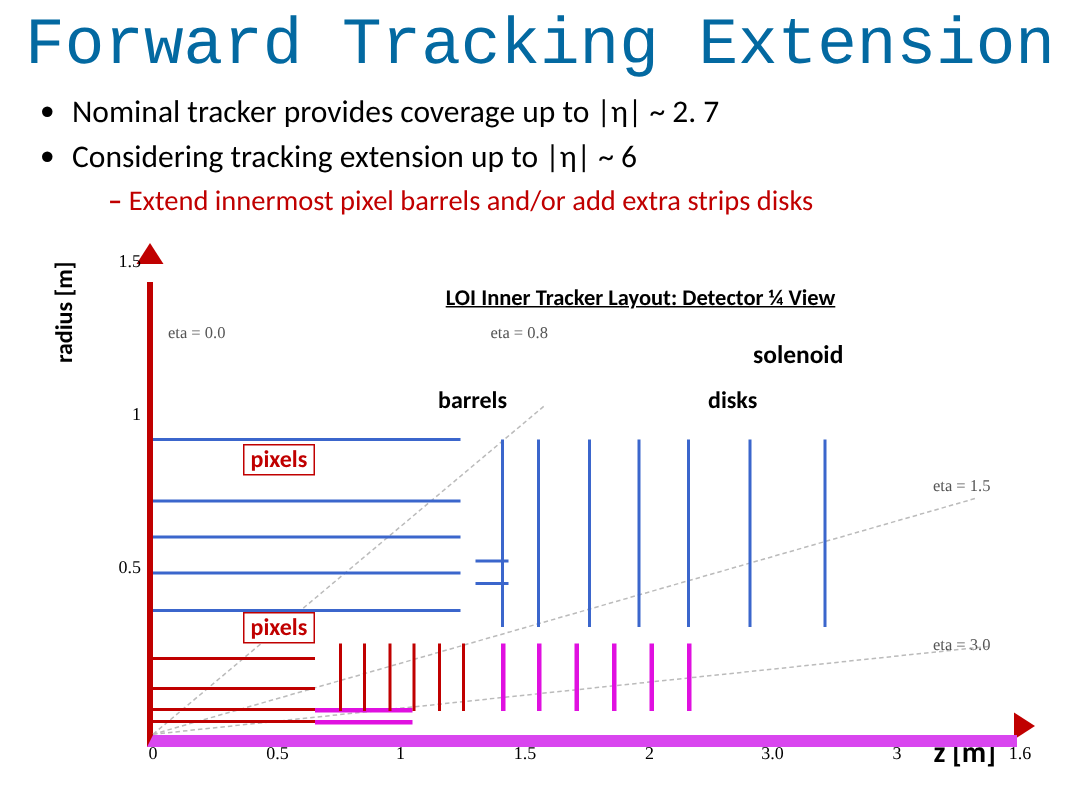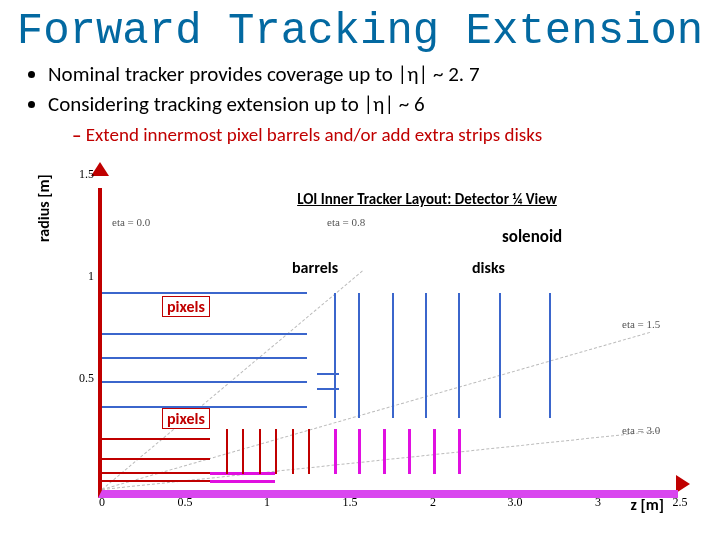--- a/index.html
+++ b/index.html
@@ -35,21 +35,21 @@
   .ylabel {
     position: absolute;
     left: -6px; top: 70px;
     transform: rotate(-90deg);
     transform-origin: left top;
     font-size: 16px; font-weight: bold;
   }
   .xlabel {
     position: absolute;
     right: 36px; bottom: -2px;
-    font-size: 16px; font-weight: bold;
+    font-size: 20px; font-weight: bold;
   }
   .plot {
     position: absolute;
     left: 58px; top: 16px;
     width: 580px; height: 310px;
     border-left: 4px solid #c00000;
     border-bottom: 8px solid #d946ef;
     padding-left: 44px;
   }
   .arrow-up {
@@ -185,20 +185,20 @@
     <div class="ann red" style="left:60px; top:108px;">pixels</div>
     <div class="ann red" style="left:60px; top:220px;">pixels</div>
 
     <div class="xtick" style="left:-15px;">0</div>
     <div class="xtick" style="left:68px;">0.5</div>
     <div class="xtick" style="left:150px;">1</div>
     <div class="xtick" style="left:233px;">1.5</div>
     <div class="xtick" style="left:316px;">2</div>
     <div class="xtick" style="left:398px;">3.0</div>
     <div class="xtick" style="left:481px;">3</div>
-    <div class="xtick" style="left:563px;">2.5</div>
+    <div class="xtick" style="left:563px;">1.6</div>
   </div>
 
   <div class="ytick" style="bottom:126px;">0.5</div>
   <div class="ytick" style="bottom:228px;">1</div>
   <div class="ytick" style="bottom:330px;">1.5</div>
 
 </div>
 
 </body></html>

